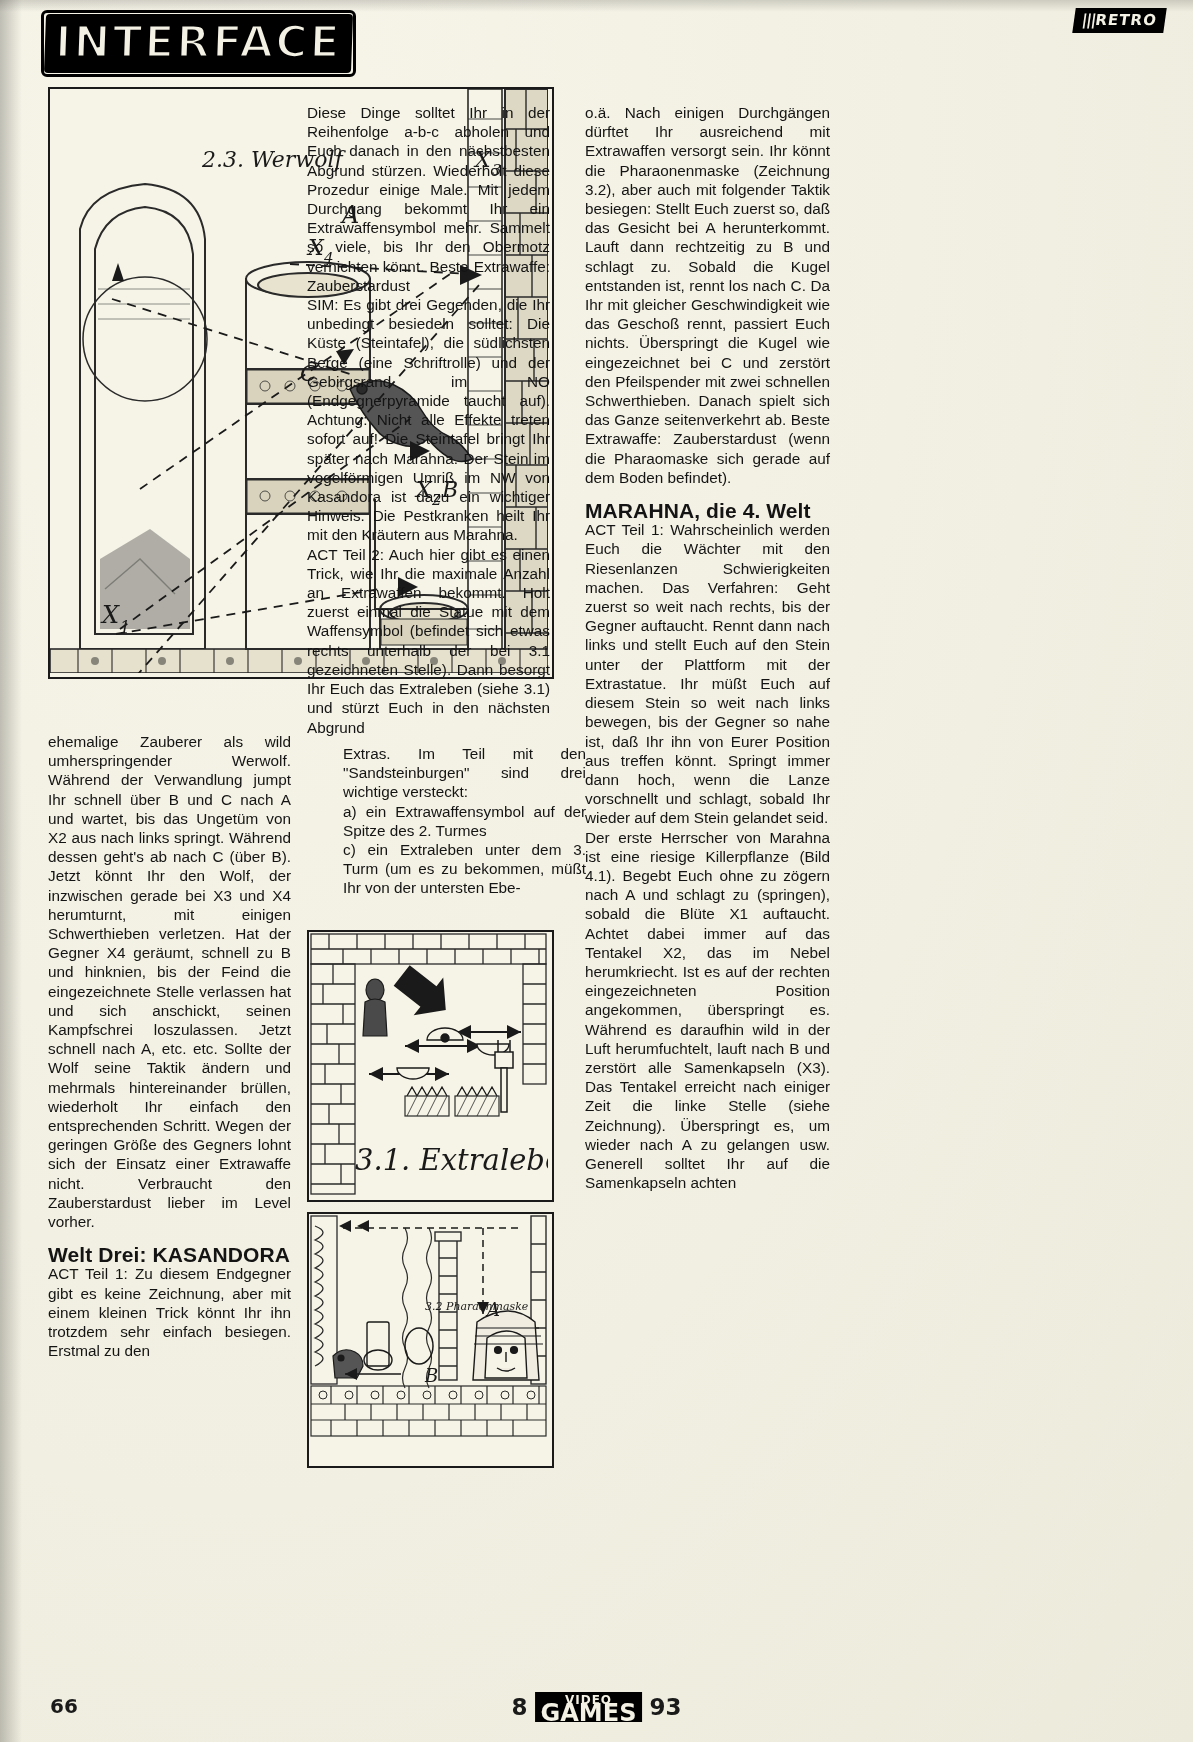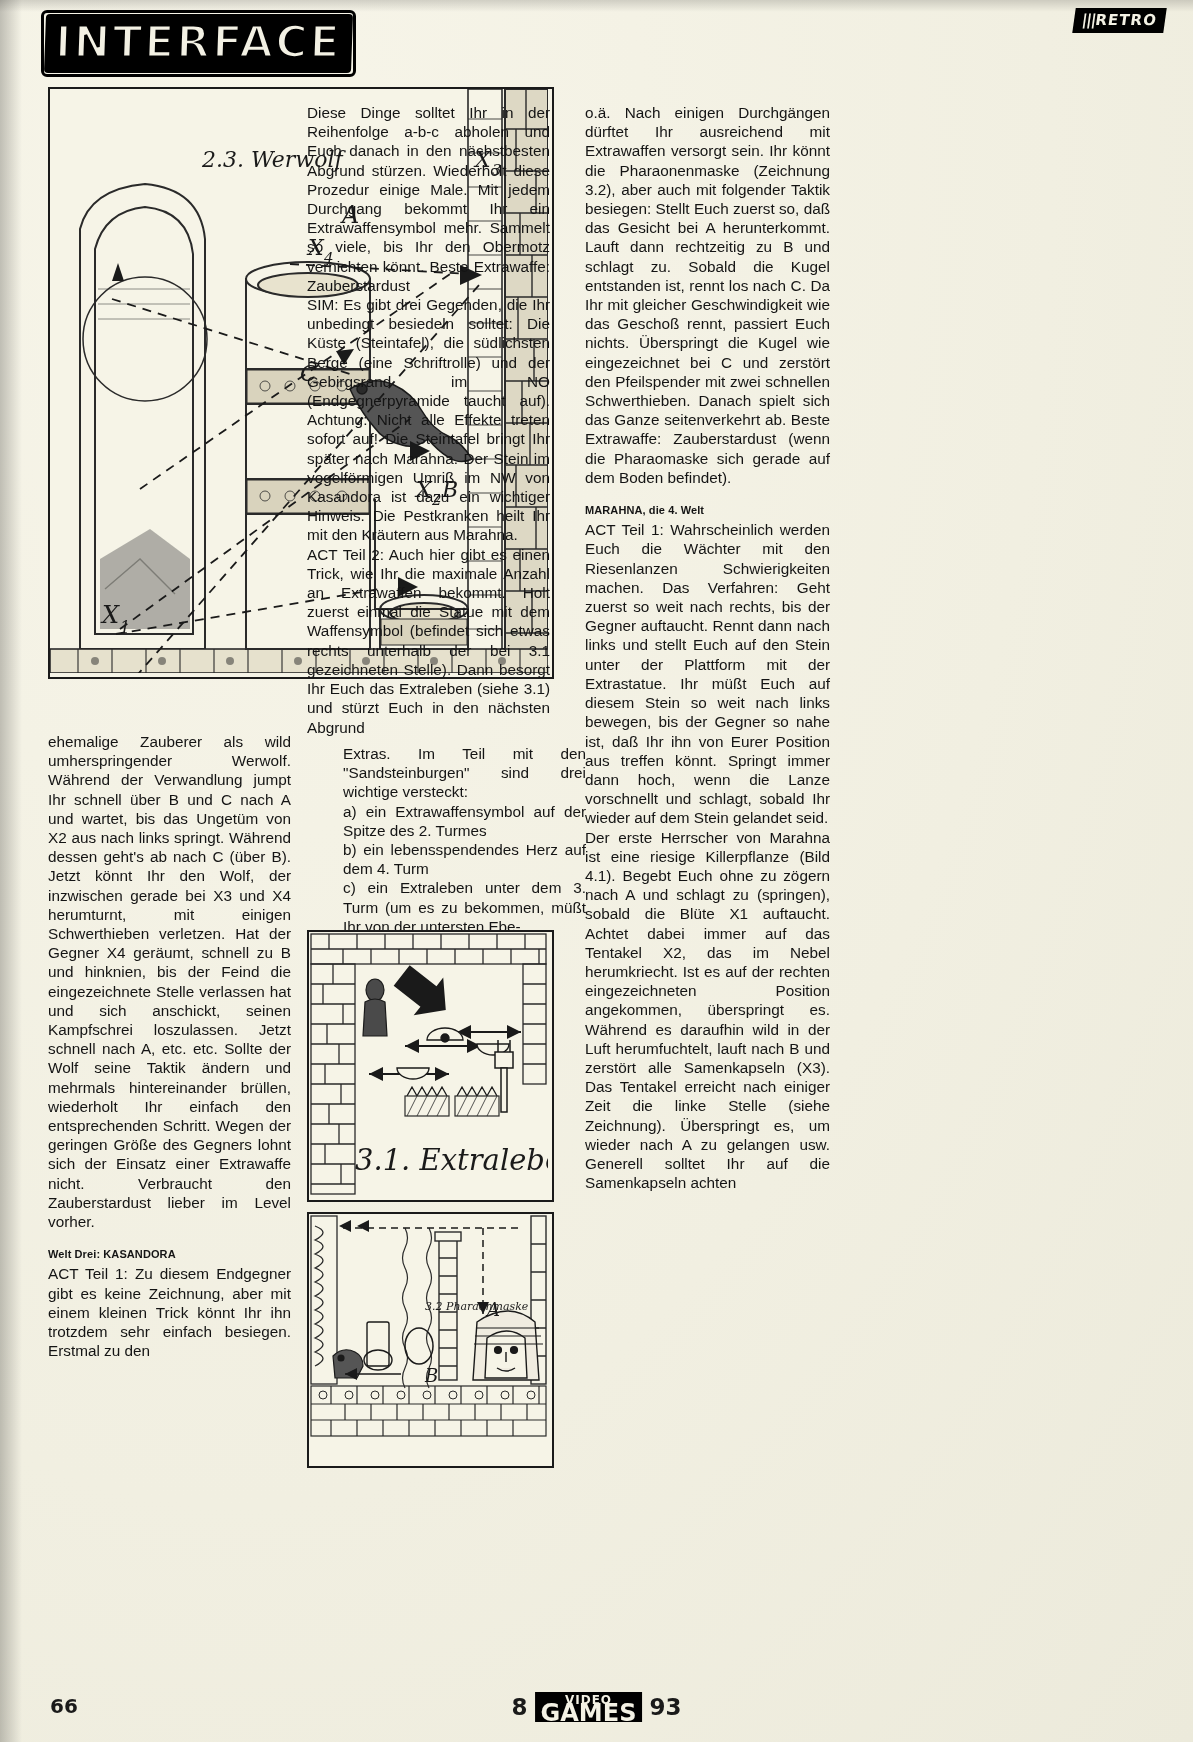--- a/index.html
+++ b/index.html
@@ -63,21 +63,21 @@
     hyphens:auto;
     color:#141414;
   }
   #col1{left:48px;top:732px;width:243px;}
   #col2a{left:307px;top:103px;width:243px;}
   #col2b{left:307px;top:744px;width:243px;margin-left:36px;}
   #col3{left:563px;top:103px;width:245px;margin-left:22px;}
   #col4{left:820px;top:103px;width:247px;}
   .col p{margin:0;}
   h2.sub{
-    font-size:11px;
+    font-size:21px;
     font-weight:bold;
     margin:14px 0 0 0;
     text-align:left;
     letter-spacing:0.1px;
   }
   
   .fig{
     position:absolute;
     background:#f6f4e7;
     border:2px solid #1a1a1a;
@@ -284,21 +284,20 @@
 
   <div class="col" id="col1">
     <p>ehemalige Zauberer als wild umherspringender Werwolf. Während der Verwandlung jumpt Ihr schnell über B und C nach A und wartet, bis das Ungetüm von X2 aus nach links springt. Während dessen geht's ab nach C (über B). Jetzt könnt Ihr den Wolf, der inzwischen gerade bei X3 und X4 herumturnt, mit einigen Schwerthieben verletzen. Hat der Gegner X4 geräumt, schnell zu B und hinknien, bis der Feind die eingezeichnete Stelle verlassen hat und sich anschickt, seinen Kampfschrei loszulassen. Jetzt schnell nach A, etc. etc. Sollte der Wolf seine Taktik ändern und mehrmals hintereinander brüllen, wiederholt Ihr einfach den entsprechenden Schritt. Wegen der geringen Größe des Gegners lohnt sich der Einsatz einer Extrawaffe nicht. Verbraucht den Zauberstardust lieber im Level vorher.</p>
     <h2 class="sub">Welt Drei: KASANDORA</h2>
     <p>ACT Teil 1: Zu diesem Endgegner gibt es keine Zeichnung, aber mit einem kleinen Trick könnt Ihr ihn trotzdem sehr einfach besiegen. Erstmal zu den</p>
   </div>
 
   <div class="col" id="col2b">
     <p>Extras. Im Teil mit den "Sandsteinburgen" sind drei wichtige versteckt:</p>
     <p>a) ein Extrawaffensymbol auf der Spitze des 2. Turmes</p>
-    <p>b) ein lebensspendendes Herz auf dem 4. Turm</p>
     <p>c) ein Extraleben unter dem 3. Turm (um es zu bekommen, müßt Ihr von der untersten Ebe-</p>
   </div>
 
   <div class="fig" id="fig2">
     <svg width="239" height="264" viewBox="0 0 239 264">
       <rect x="0" y="0" width="239" height="264" fill="#f6f4e7"></rect>
 
       <g stroke="#2a2a2a" stroke-width="1.3" fill="none">
         <rect x="2" y="2" width="235" height="30"></rect>
         <path d="M2 17 L237 17"></path>

